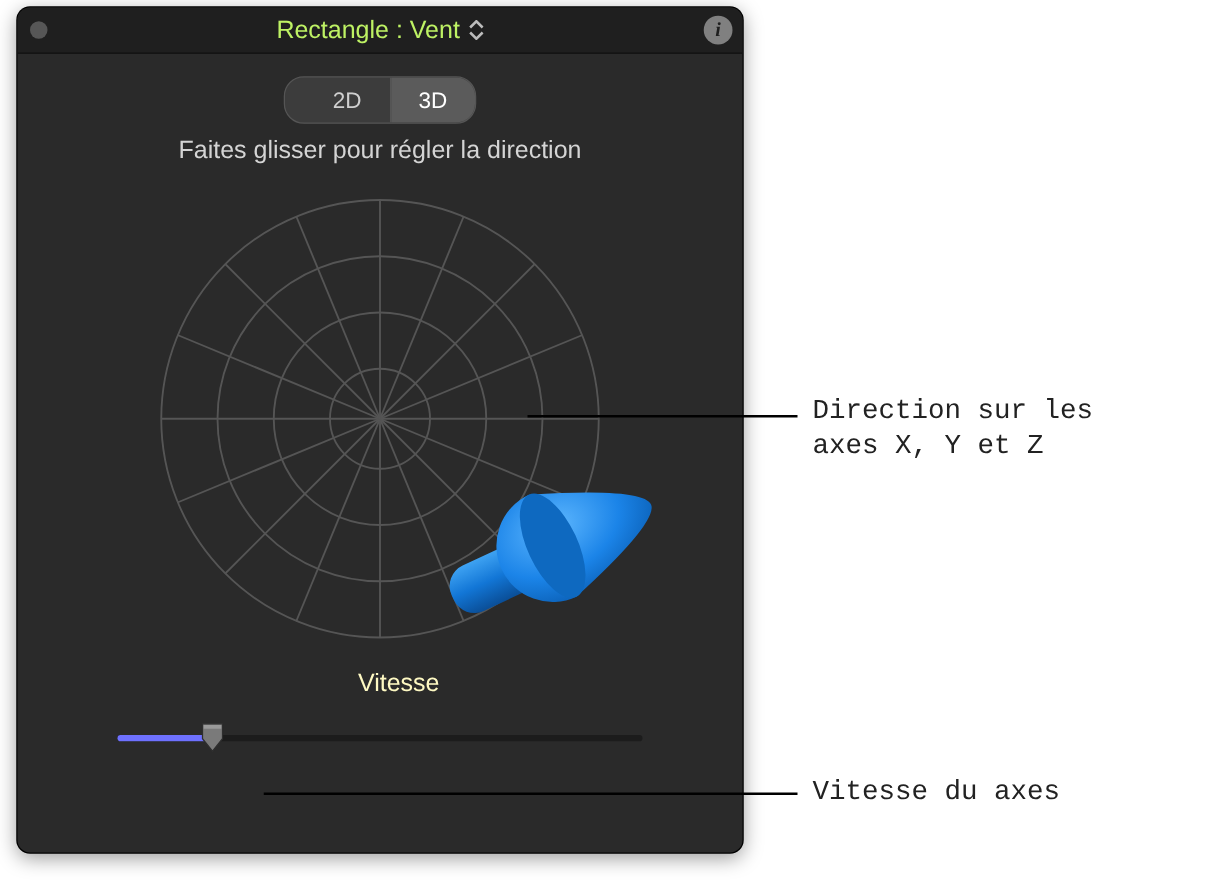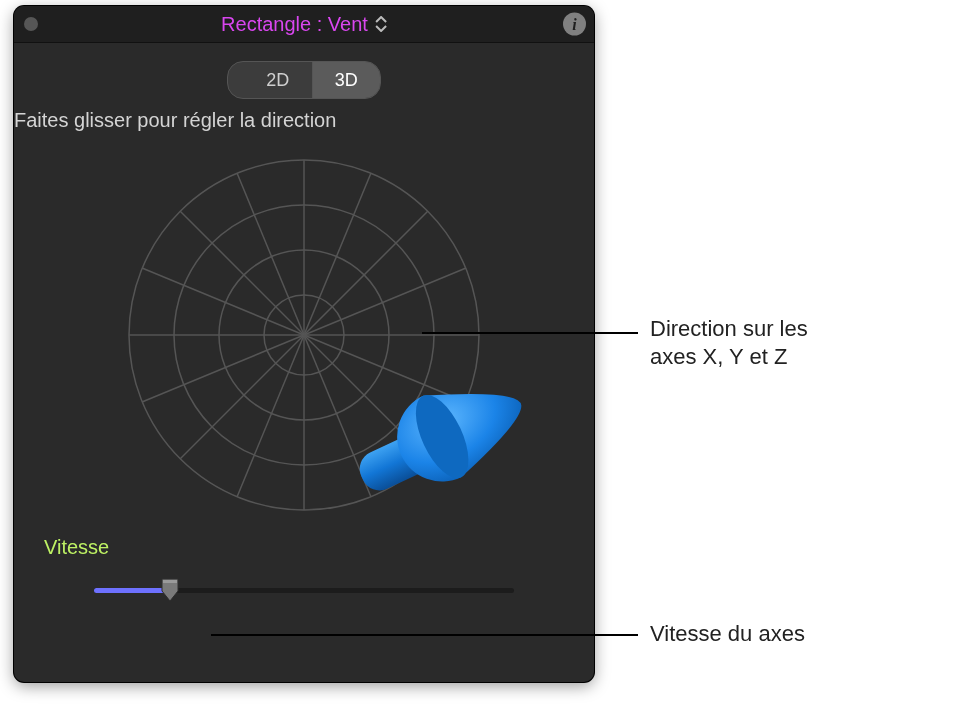--- a/index.html
+++ b/index.html
@@ -41,21 +41,21 @@
     border-radius: 50%;
     background: #565656;
     margin-right: 8px;
   }
   .title-wrap {
     position: absolute;
     left: 50%;
     transform: translateX(-50%);
     display: flex;
     align-items: center;
-    color: #d946ef;
+    color: #bef264;
     font-size: 20px;
     font-weight: 500;
   }
   .title-chevrons {
     display: inline-flex;
     flex-direction: column;
     margin-left: 7px;
     line-height: 0;
   }
   .title-chevrons svg { display:block; }
@@ -100,20 +100,21 @@
     cursor: pointer;
     border-right: 1px solid #555;
   }
   .seg-btn:last-child { border-right:none;text-align:right; }
   .seg-btn.active {
     background: #5b5b5b;
     color: #fff;
   }
 
   .instruction {
+    text-align: center;
     font-size: 20px;
     color: #d4d4d4;
     margin-top: 4px;
   }
 
   .dial-container {
     margin: 18px auto 0 auto;
     width: 370px;
     height: 370px;
     position: relative;
@@ -124,23 +125,23 @@
   }
   .arrow3d {
     position:absolute;
     left: 50%;
     top: 50%;
     transform: translate(-50%,-50%);
     pointer-events:none;
   }
 
   .speed-label {
-    text-align:left;
+    text-align:center;
     font-size: 20px;
-    color: #bef264;
+    color: #fef9c3;
     margin-top: 16px;
     padding-left: 30px;
   }
 
   .slider-wrap {
     margin: 16px auto 0 auto;
     width: 420px;
     position: relative;
     height: 30px;
   }
@@ -166,20 +167,21 @@
     transform: translateX(-50%);
   }
   .slider-thumb svg { display:block; }
 
   
   .callout {
     position:absolute;
     font-size: 22px;
     color: #222;
     line-height: 1.25;
+    font-family: Liberation Mono, monospace;
   }
   .callout-line {
     position:absolute;
     height: 2px;
     background: #000;
   }
 </style>
 </head>
 <body>
 

